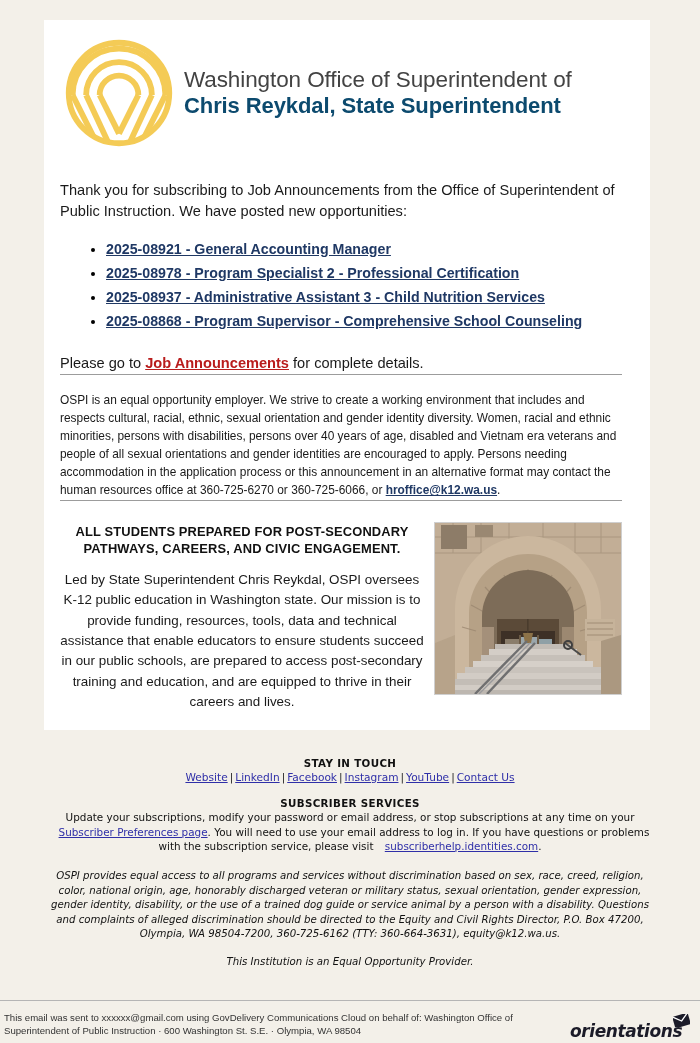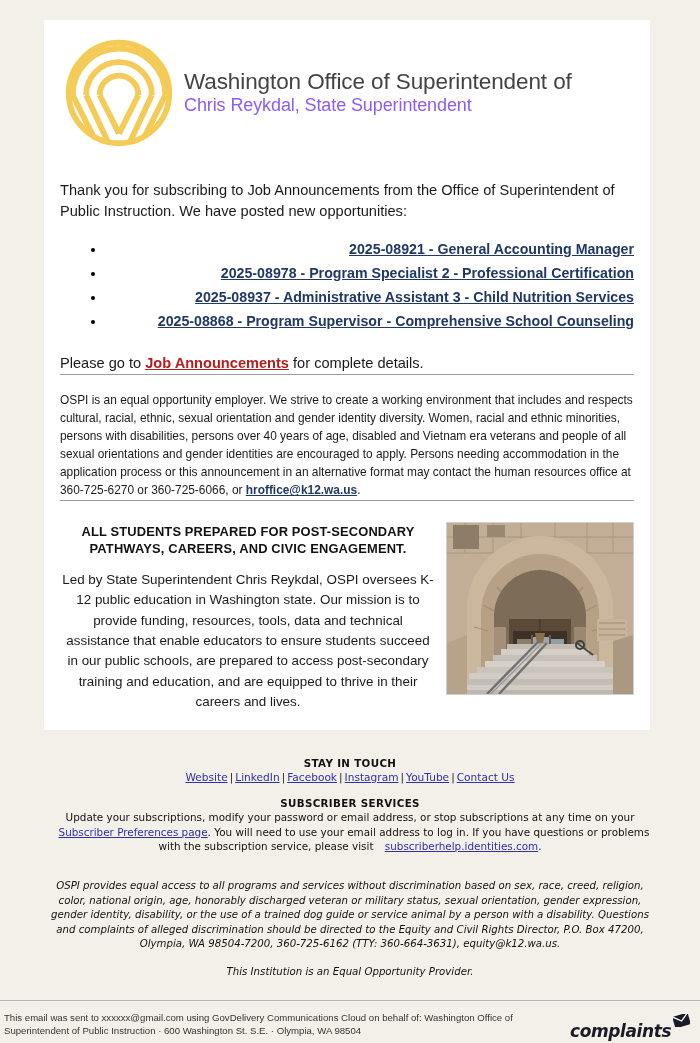--- a/index.html
+++ b/index.html
@@ -63,47 +63,47 @@
   .mh-line2 {
     font-size: 38px;
     font-weight: bold;
     line-height: 1.1;
     letter-spacing: -0.3px;
     color: #3b3b3b;
     white-space: nowrap;
     margin: 1px 0 2px 0;
   }
   .mh-line3 {
-    font-size: 18px;
+    font-size: 22px;
     line-height: 1.18;
     letter-spacing: -0.1px;
-    color: #8b5cf6;
+    color: #0c4a6e;
     white-space: nowrap;
+    font-weight: bold;
   }
 
   
   .email-body {
-    padding: 0 16px 0 16px;
+    padding: 0 28px 0 16px;
     color: #1a1a1a;
   }
   .intro {
     font-size: 14.6px;
     line-height: 1.46;
     margin: 18px 0 0 0;
   }
   ul.job-list {
     margin: 16px 0 0 0;
     padding-left: 46px;
     list-style: disc;
   }
   ul.job-list li {
     margin: 0 0 3px 0;
     font-size: 14.2px;
     line-height: 1.48;
-    text-align: right;
   }
   ul.job-list li::marker { color: #000; font-size: 14px; }
   a.joblink {
     color: #1f3864;
     font-weight: bold;
     text-decoration: underline;
     font-size: 14.2px;
   }
   .please-go {
     font-size: 14.6px;
@@ -208,21 +208,21 @@
     line-height: 1.38;
     margin: 0;
   }
   .foot-para a {
     color: #2f2fa8;
     text-decoration: underline;
     margin-left: 8px;
   }
 
   .legal {
-    margin-top: 26px;
+    margin-top: 16px;
     font-size: 10.2px;
     font-style: italic;
     font-family: "DejaVu Sans", sans-serif;
     line-height: 1.42;
   }
   .legal-2 { margin-top: 13px; }
 
   
   .bottombar {
     position: absolute;
@@ -423,21 +423,21 @@
       <p class="foot-para"><span>Update your subscriptions, modify your password or email address, or stop subscriptions at any time on your </span><a href="#">Subscriber Preferences page</a><span>. You will need to use your email address to log in. If you have questions or problems with the subscription service, please visit </span><a href="#">subscriberhelp.identities.com</a><span>.</span></p>
     </div>
 
     <p class="legal">OSPI provides equal access to all programs and services without discrimination based on sex, race, creed, religion, color, national origin, age, honorably discharged veteran or military status, sexual orientation, gender expression, gender identity, disability, or the use of a trained dog guide or service animal by a person with a disability. Questions and complaints of alleged discrimination should be directed to the Equity and Civil Rights Director, P.O. Box 47200, Olympia, WA 98504-7200, 360-725-6162 (TTY: 360-664-3631), equity@k12.wa.us.</p>
     <p class="legal legal-2">This Institution is an Equal Opportunity Provider.</p>
   </div>
 
   <div class="bottombar">
     <div class="bottombar-text">This email was sent to xxxxxx@gmail.com using GovDelivery Communications Cloud on behalf of: Washington Office of Superintendent of Public Instruction · 600 Washington St. S.E. ·  Olympia, WA 98504</div>
     <div class="gd-logo">
-      <div class="gd-word">complaints</div>
+      <div class="gd-word">orientations</div>
       <div class="gd-env">
         <svg width="17" height="13" viewBox="0 0 17 13" aria-hidden="true">
           <g transform="rotate(-16 8.5 6.5)">
             <rect x="0.5" y="0.5" width="16" height="12" fill="#1b1b28"></rect>
             <path d="M0.5 0.5 L8.5 7 L16.5 0.5" fill="none" stroke="#ffffff" stroke-width="1.3"></path>
           </g>
         </svg>
       </div>
     </div>
   </div>

